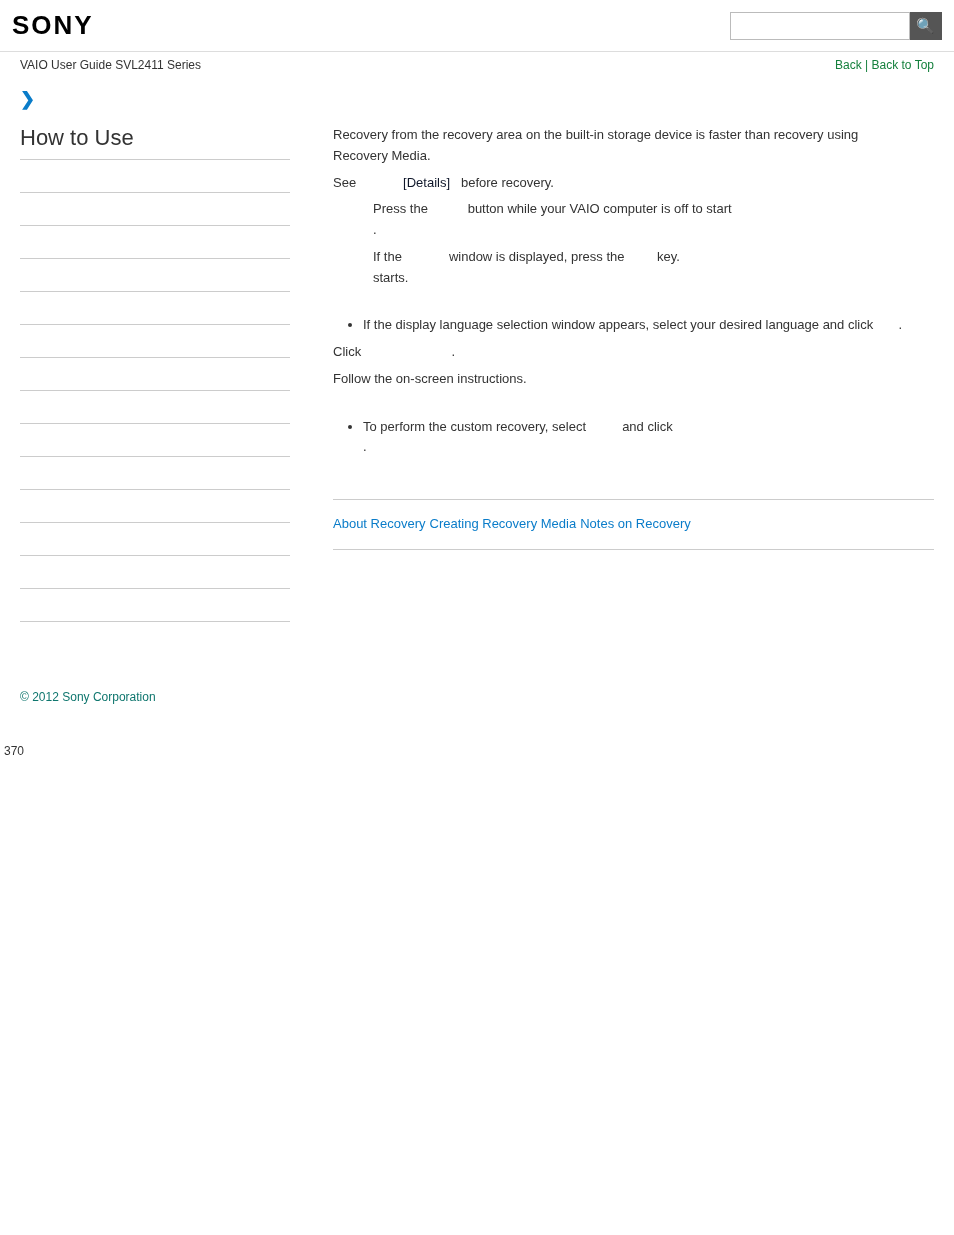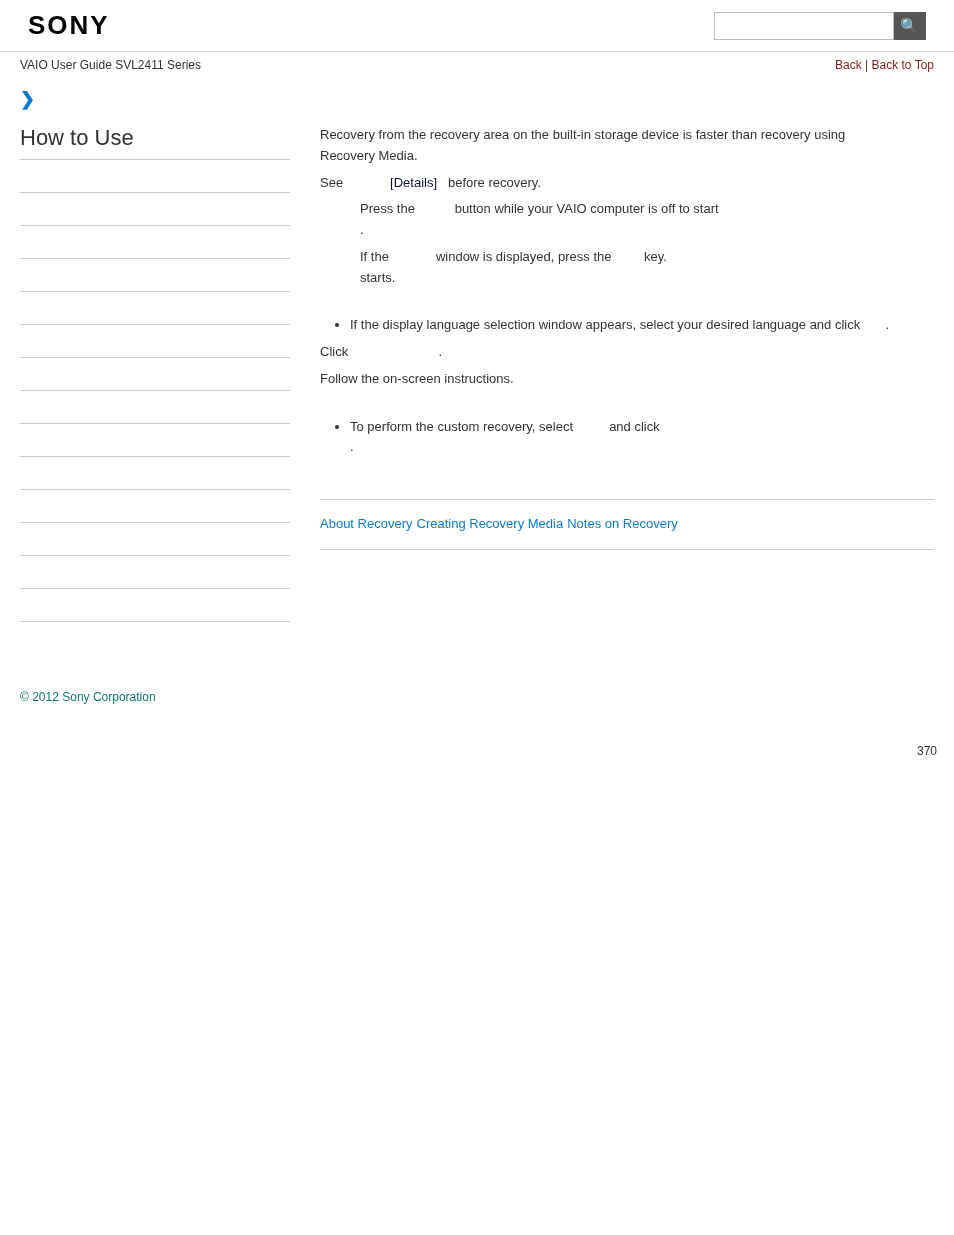--- a/index.html
+++ b/index.html
@@ -10,21 +10,21 @@
       background: #fff;
       width: 954px;
       min-height: 1235px;
     }
 
     
     #header {
       display: flex;
       align-items: center;
       justify-content: space-between;
-      padding: 10px 28px;
+      padding: 10px 12px;
       border-bottom: 1px solid #ddd;
     }
     #sony-logo {
       font-size: 26px;
       font-weight: 900;
       letter-spacing: 2px;
       color: #000;
       font-family: 'Arial Black', Arial, sans-serif;
     }
     #search-box-wrapper {
@@ -77,20 +77,21 @@
     #chevron-icon {
       color: #0a7cc9;
       font-size: 18px;
       font-weight: bold;
     }
 
     
     #main-layout {
       display: flex;
       padding: 10px 20px;
+      gap: 13px;
     }
 
     
     #sidebar {
       width: 290px;
       flex-shrink: 0;
       padding-right: 20px;
     }
     #sidebar-title {
       font-size: 22px;
@@ -169,24 +170,24 @@
     
     #page-footer {
       padding: 20px 20px;
       font-size: 12px;
       color: #0f766e;
       margin-top: 30px;
     }
 
     
     #page-number {
-      text-align: right;
+      text-align: left;
       font-size: 12px;
       color: #333;
-      padding: 10px 17px;
+      padding: 10px 4px;
       margin-top: 10px;
     }
   </style>
 </head>
 <body>
 
 <div id="header">
   <div id="sony-logo">SONY</div>
   <div id="search-box-wrapper">
     <input id="search-input" type="text" style="">
@@ -194,21 +195,21 @@
       <span>🔍</span>
     </button>
   </div>
 </div>
 
 <div id="nav-bar">
   <span id="breadcrumb-left">VAIO User Guide SVL2411 Series</span>
   <div id="breadcrumb-right">
     
     
-    <a style="color: #7f1d1d; text-decoration: none;">Back | Back to Top</a>
+    <a style="color: #15803d; text-decoration: none;">Back | Back to Top</a>
   </div>
 </div>
 
 <div id="chevron-area">
   <span id="chevron-icon">❯</span>
 </div>
 
 <div id="main-layout">
 
   <div id="sidebar">

